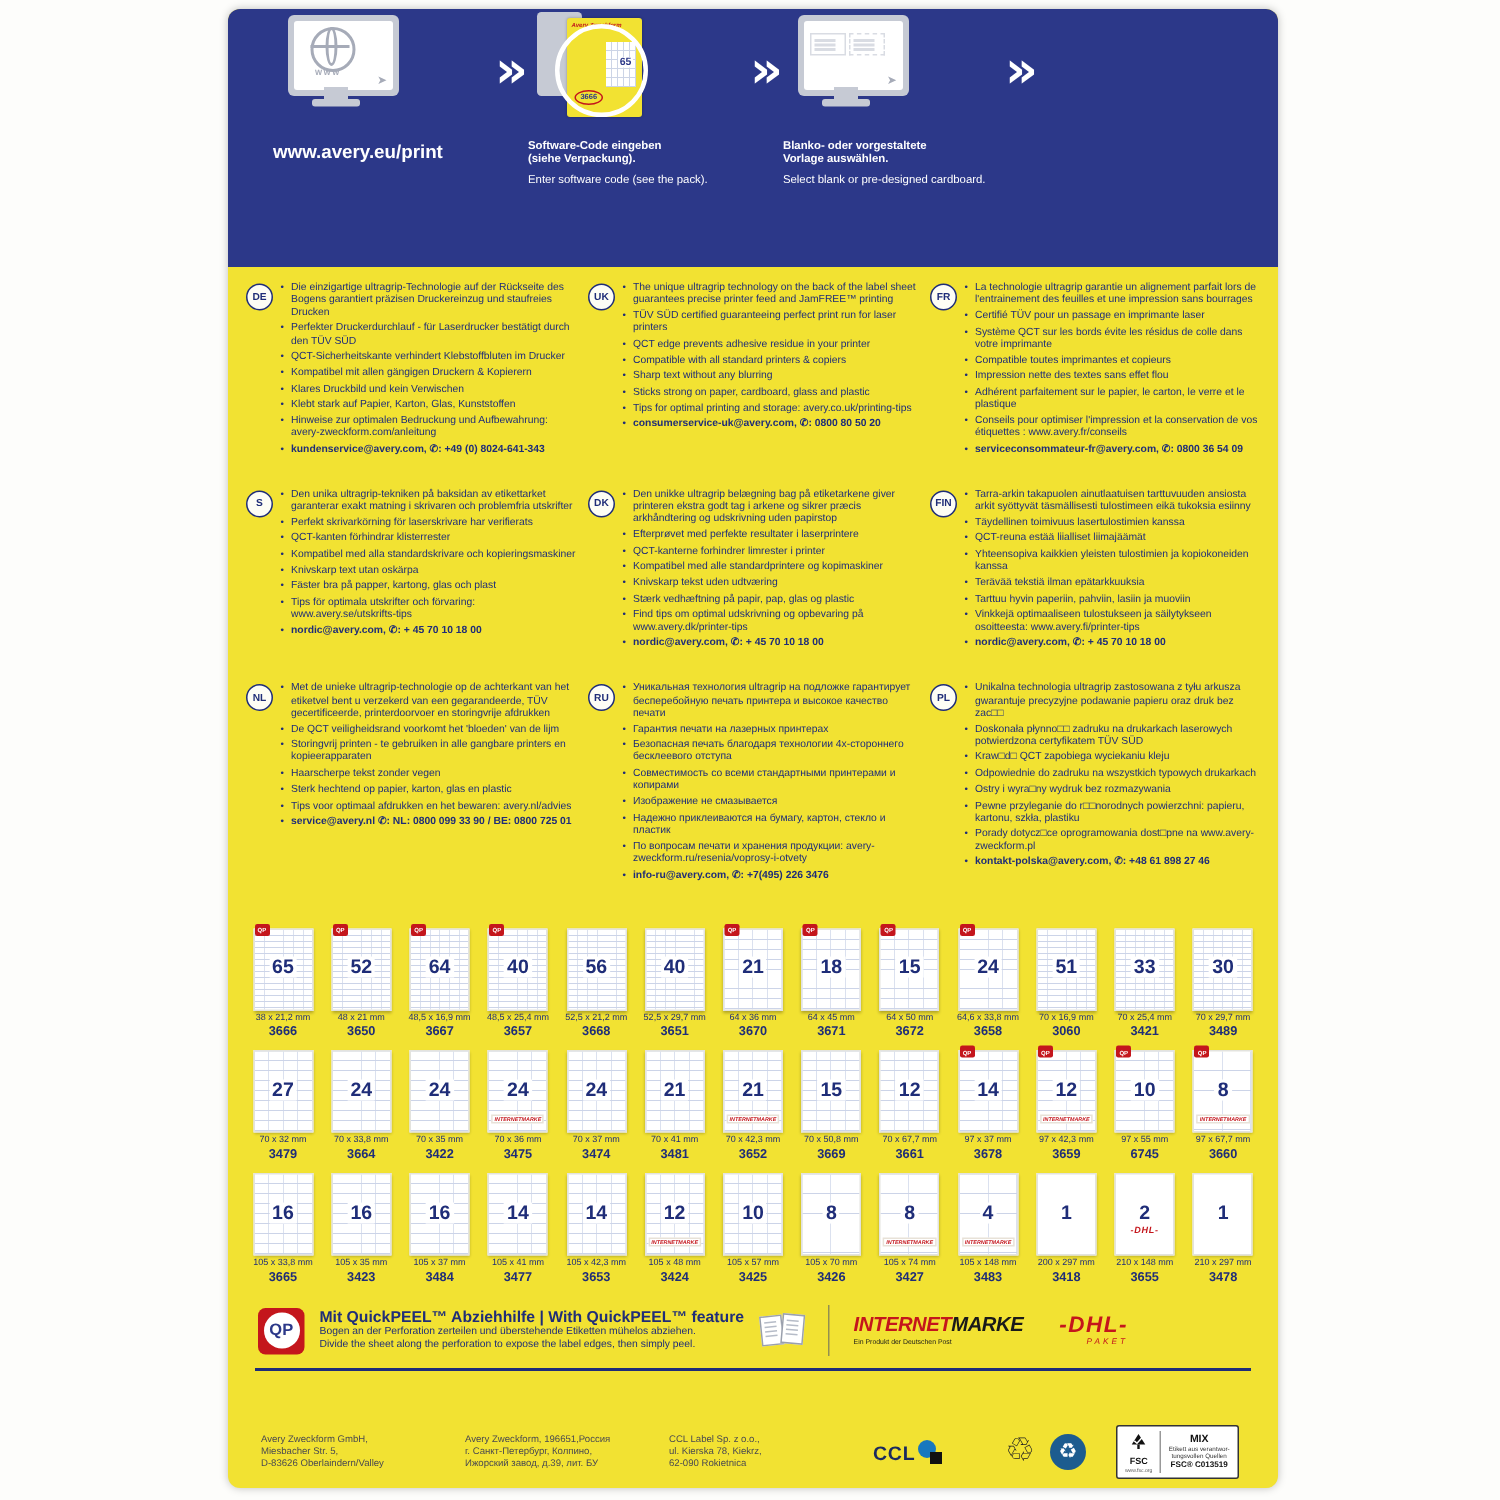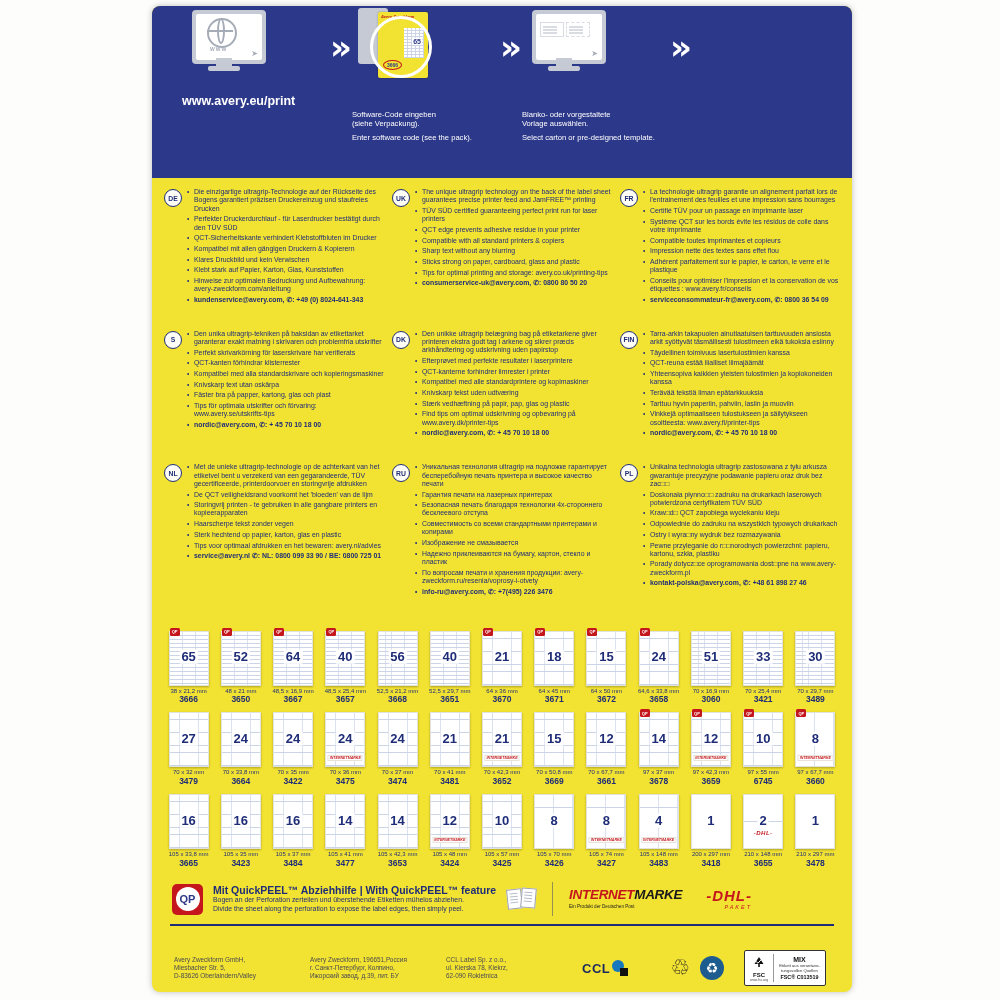--- a/index.html
+++ b/index.html
@@ -8,21 +8,21 @@
     border-radius:8px;overflow:hidden;box-shadow:0 0 6px rgba(0,0,0,.25);display:flex;flex-direction:column;}
 
   
   .hdr{background:#2c3889;height:172px;flex:none;color:#fff;position:relative;}
   .hdr-title{font-size:15px;font-weight:bold;padding:15px 0 4px 38px;letter-spacing:.1px;}
   .steps{display:flex;align-items:flex-start;padding:2px 26px 0 30px;}
   .step{width:148px;flex:none;text-align:left;}
   .step-art{height:78px;position:relative;}
   .chev{flex:none;color:#fff;font-size:34px;font-weight:bold;margin-top:22px;line-height:1;font-family:"DejaVu Sans",sans-serif;}
   .cap-url{font-size:12.5px;font-weight:bold;margin-top:8px;}
-  .cap-de{font-size:7.6px;font-weight:normal;white-space:pre-line;line-height:1.25;margin-top:24px;}
+  .cap-de{font-size:7.6px;font-weight:bold;white-space:pre-line;line-height:1.25;margin-top:6px;}
   .cap-en{font-size:7.6px;margin-top:4px;line-height:1.2;}
   
   .monitor{position:absolute;left:10px;top:2px;width:66px;height:46px;background:#c6cad4;border-radius:4px;padding:4px;}
   .monitor .scr{background:#fff;width:100%;height:100%;border-radius:2px;position:relative;overflow:hidden;}
   .stand{position:absolute;left:34px;top:50px;width:16px;height:8px;background:#c6cad4;}
   .standbase{position:absolute;left:26px;top:58px;width:32px;height:5px;background:#c6cad4;border-radius:2px;}
   .globe{position:absolute;left:11px;top:4px;width:26px;height:26px;border:2px solid #a6abb8;border-radius:50%;}
   .globe:before{content:"";position:absolute;left:-2px;top:10px;width:26px;height:2px;background:#a6abb8;}
   .globe:after{content:"";position:absolute;left:8px;top:-2px;width:8px;height:26px;border:2px solid #a6abb8;border-radius:50%;box-sizing:border-box;}
   .wwwtxt{position:absolute;left:14px;top:32px;font-size:5px;color:#a6abb8;font-weight:bold;letter-spacing:1px;}
@@ -95,21 +95,21 @@
   .im-logo{flex:none;line-height:1;}
   .im-logo .t{font-size:13.5px;font-weight:bold;font-style:italic;letter-spacing:-.3px;}
   .im-logo .t .red{color:#c4161c;} .im-logo .t .blk{color:#1a1a1a;}
   .im-logo .s{font-size:4.6px;color:#1a1a1a;margin-top:3px;}
   .dhl-logo{flex:none;text-align:center;margin-left:14px;}
   .dhl-logo .t{font-size:15px;font-weight:bold;font-style:italic;color:#c4161c;letter-spacing:1px;line-height:1;}
   .dhl-logo .s{font-size:5.5px;font-style:italic;color:#c4161c;text-align:right;margin-top:1px;letter-spacing:2px;}
   .rule{height:2px;background:#1f2d78;margin:1px 18px 0 18px;flex:none;}
 
   
-  .footer{display:flex;align-items:center;gap:16px;padding:24px 16px 6px 22px;flex:none;}
+  .footer{display:flex;align-items:center;gap:16px;padding:24px 16px 6px 22px;flex:none;margin-top:12px;}
   .addr{font-size:6.4px;line-height:1.3;color:#4a4a50;white-space:pre-line;width:120px;flex:none;}
   .ccl{flex:none;display:flex;align-items:center;gap:2px;}
   .ccl .txt{font-size:13px;font-weight:bold;color:#1b2a5e;letter-spacing:.5px;}
   .ccl .mark{position:relative;width:16px;height:16px;}
   .ccl .mark .c{position:absolute;left:0;top:0;width:12px;height:12px;border-radius:50%;background:#1878be;}
   .ccl .mark .s{position:absolute;right:0;bottom:0;width:8px;height:8px;background:#111;}
   .eco{flex:none;display:flex;align-items:center;gap:10px;margin-left:26px;}
   .recycle{font-size:22px;color:#222;line-height:1;font-family:"DejaVu Sans",sans-serif;}
   .greendot{width:24px;height:24px;border-radius:50%;background:#1d5c8f;color:#fff;display:flex;align-items:center;justify-content:center;font-size:14px;font-family:"DejaVu Sans",sans-serif;}
   .fsc-box{flex:none;display:flex;align-items:center;background:#fff;border:1px solid #333;border-radius:2px;padding:3px 5px;gap:5px;margin-left:4px;}
@@ -169,21 +169,21 @@
             <div class="tpl1"></div>
                 <div class="tpl2"></div>
                 <div class="cursor">➤</div>
           </div>
             </div>
           <div class="stand"></div>
             <div class="standbase"></div>
         </div>
         <div class="cap-de">Blanko- oder vorgestaltete
 Vorlage auswählen.</div>
-        <div class="cap-en">Select carton or pre-designed template.</div>
+        <div class="cap-en">Select blank or pre-designed cardboard.</div>
       </div>
       <div class="chev">»</div>
 
     </div>
   </div>
 
   <div class="lang-grid" id="lang-grid">
   <div class="lang-block">
     <div class="lang-badge">DE</div>
     <ul class="bullets">

